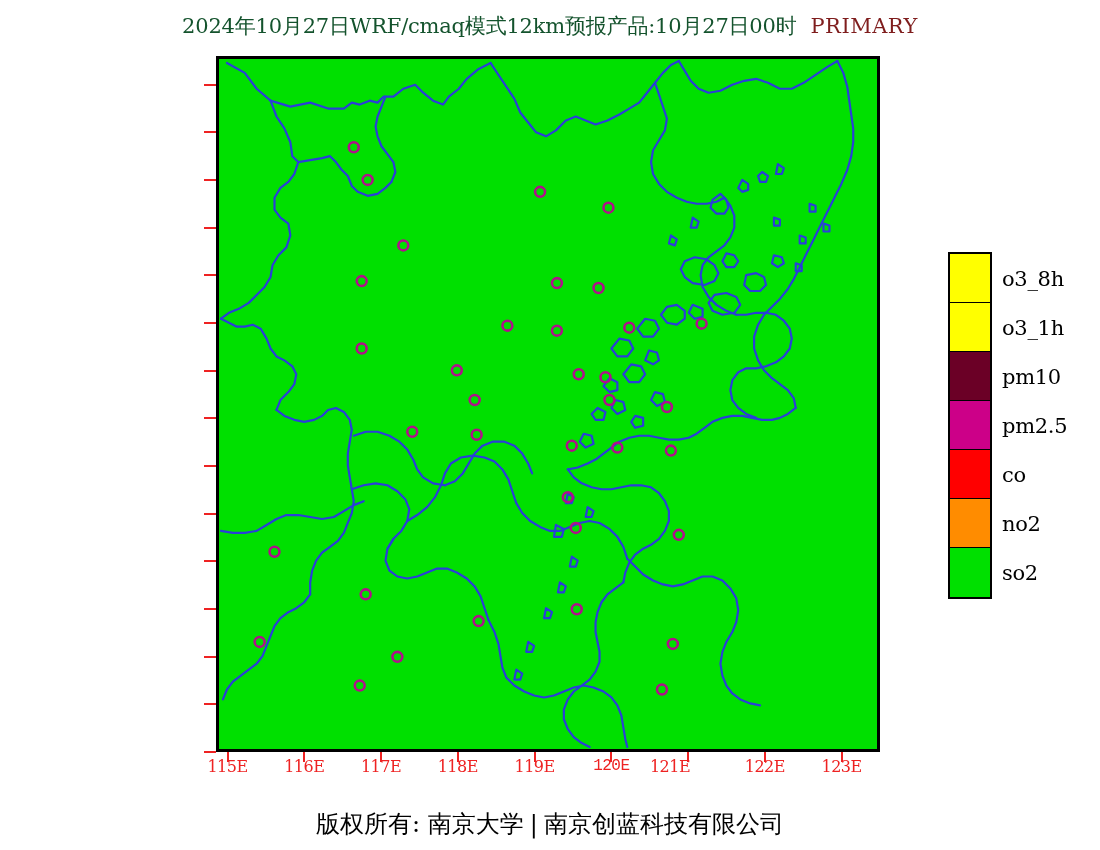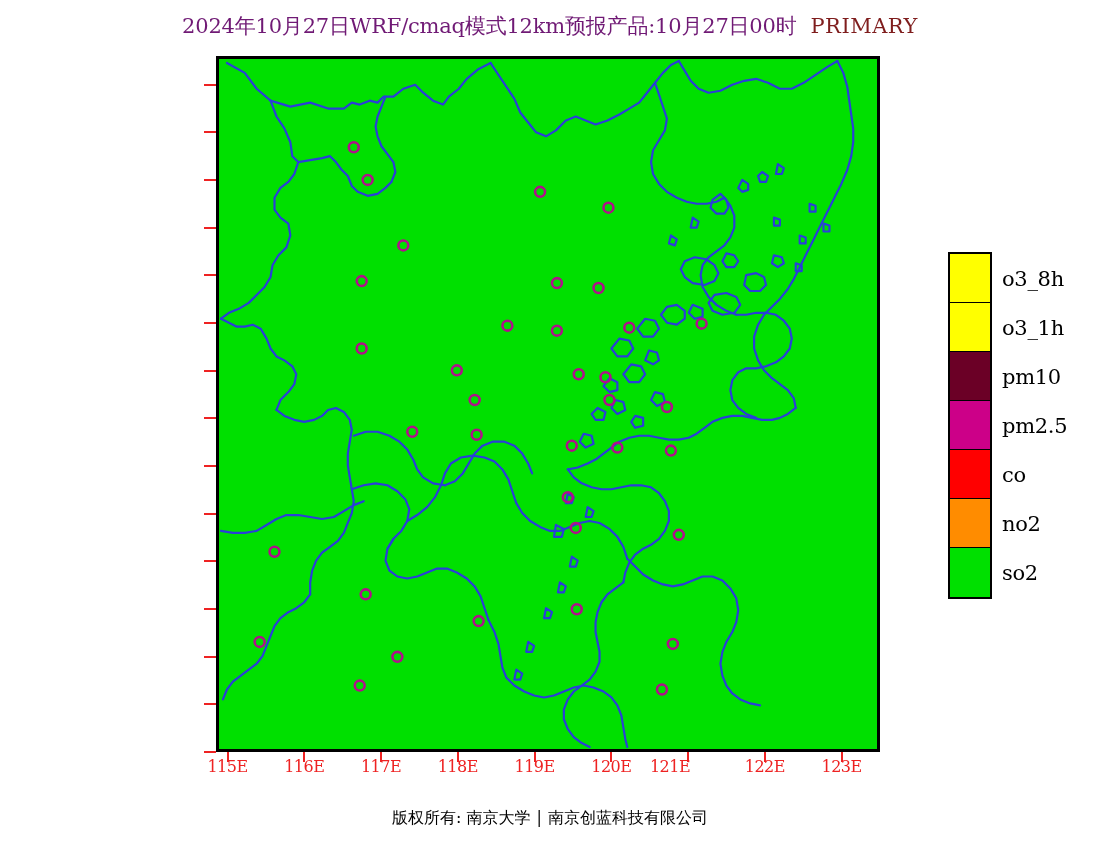--- a/index.html
+++ b/index.html
@@ -20,21 +20,21 @@
     position: absolute;
     left: 0;
     top: 12px;
     width: 1100px;
     text-align: center;
     white-space: nowrap;
   }
   #title-main {
     font-family: "DejaVu Serif", "Liberation Serif", serif;
     font-size: 21px;
-    color: #701a75;
+    color: #14532d;
     letter-spacing: -0.2px;
   }
   #title-tag {
     font-family: "DejaVu Serif", "Liberation Serif", serif;
     font-size: 21px;
     color: #ee3333;
     margin-left: 14px;
     letter-spacing: 0.5px;
   }
 
@@ -118,21 +118,21 @@
     letter-spacing: -0.3px;
   }
 
   
   #footer {
     position: absolute;
     left: 0;
     top: 808px;
     width: 1100px;
     text-align: center;
-    font-size: 16px;
+    font-size: 24px;
     color: #000000;
     font-family: "DejaVu Serif", "Liberation Serif", serif;
     white-space: nowrap;
   }
   #footer .sep {
     padding: 0 6px;
   }
 </style>
 </head>
 <body>
@@ -282,21 +282,21 @@
     <div class="lon-label" style="left: 227.514px;">115E</div>
     <div class="lon-tick" style="left: 226.514px;"></div>
     <div class="lon-label" style="left: 304.277px;">116E</div>
     <div class="lon-tick" style="left: 303.277px;"></div>
     <div class="lon-label" style="left: 381.04px;">117E</div>
     <div class="lon-tick" style="left: 380.04px;"></div>
     <div class="lon-label" style="left: 457.803px;">118E</div>
     <div class="lon-tick" style="left: 456.803px;"></div>
     <div class="lon-label" style="left: 534.566px;">119E</div>
     <div class="lon-tick" style="left: 533.566px;"></div>
-    <div class="lon-label" style="left: 611.329px;">120E</div>
+    <div class="lon-label" style="left: 611.329px; font-family: Liberation Mono, monospace;">120E</div>
     <div class="lon-tick" style="left: 610.329px;"></div>
     <div class="lon-label" style="left: 670px;">121E</div>
     <div class="lon-tick" style="left: 687.092px;"></div>
     <div class="lon-label" style="left: 764.855px; text-align: right;">122E</div>
     <div class="lon-tick" style="left: 763.855px;"></div>
     <div class="lon-label" style="left: 841.618px;">123E</div>
     <div class="lon-tick" style="left: 840.618px;"></div>
   </div>
 
 <div id="legend">

